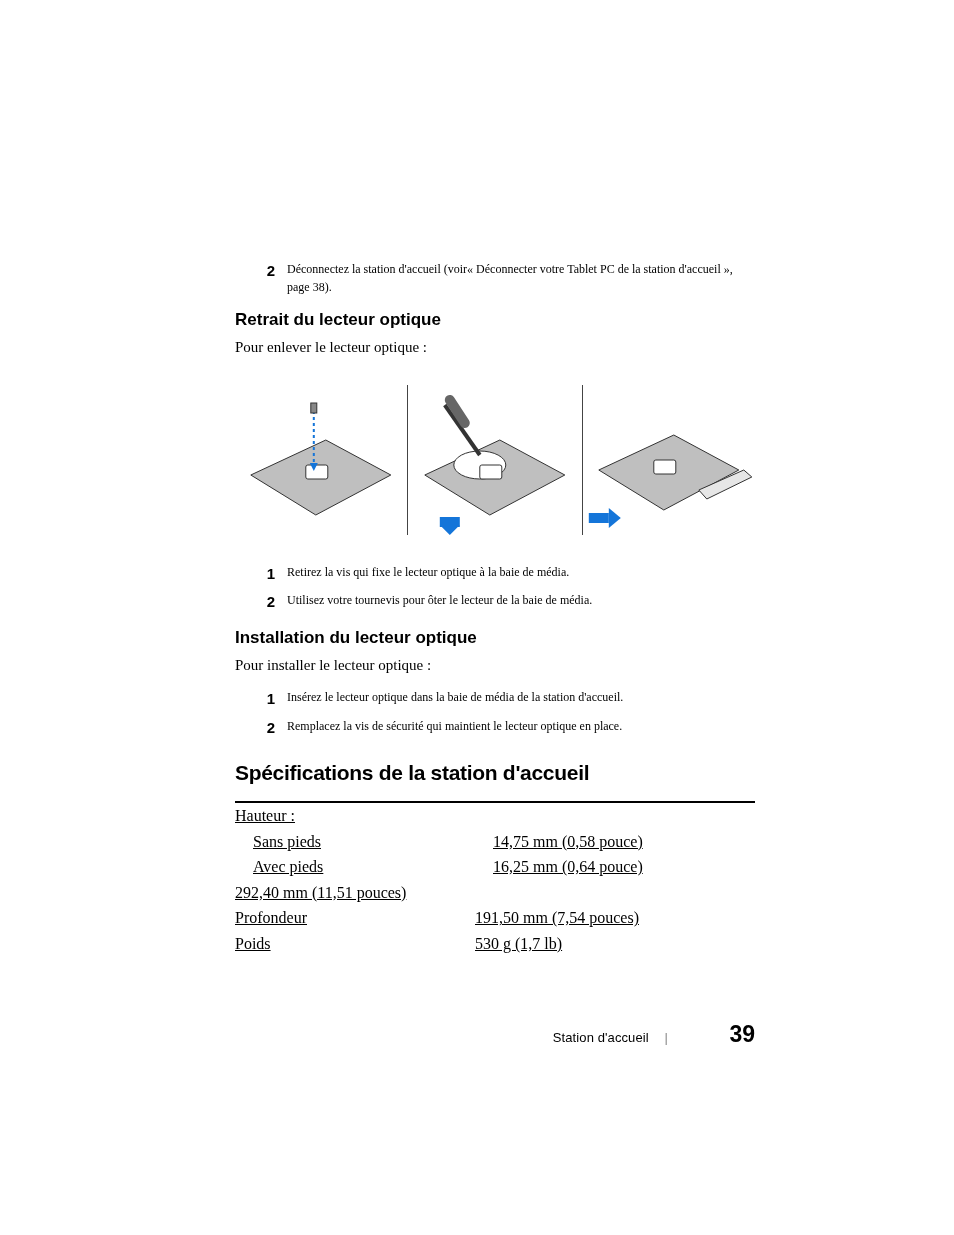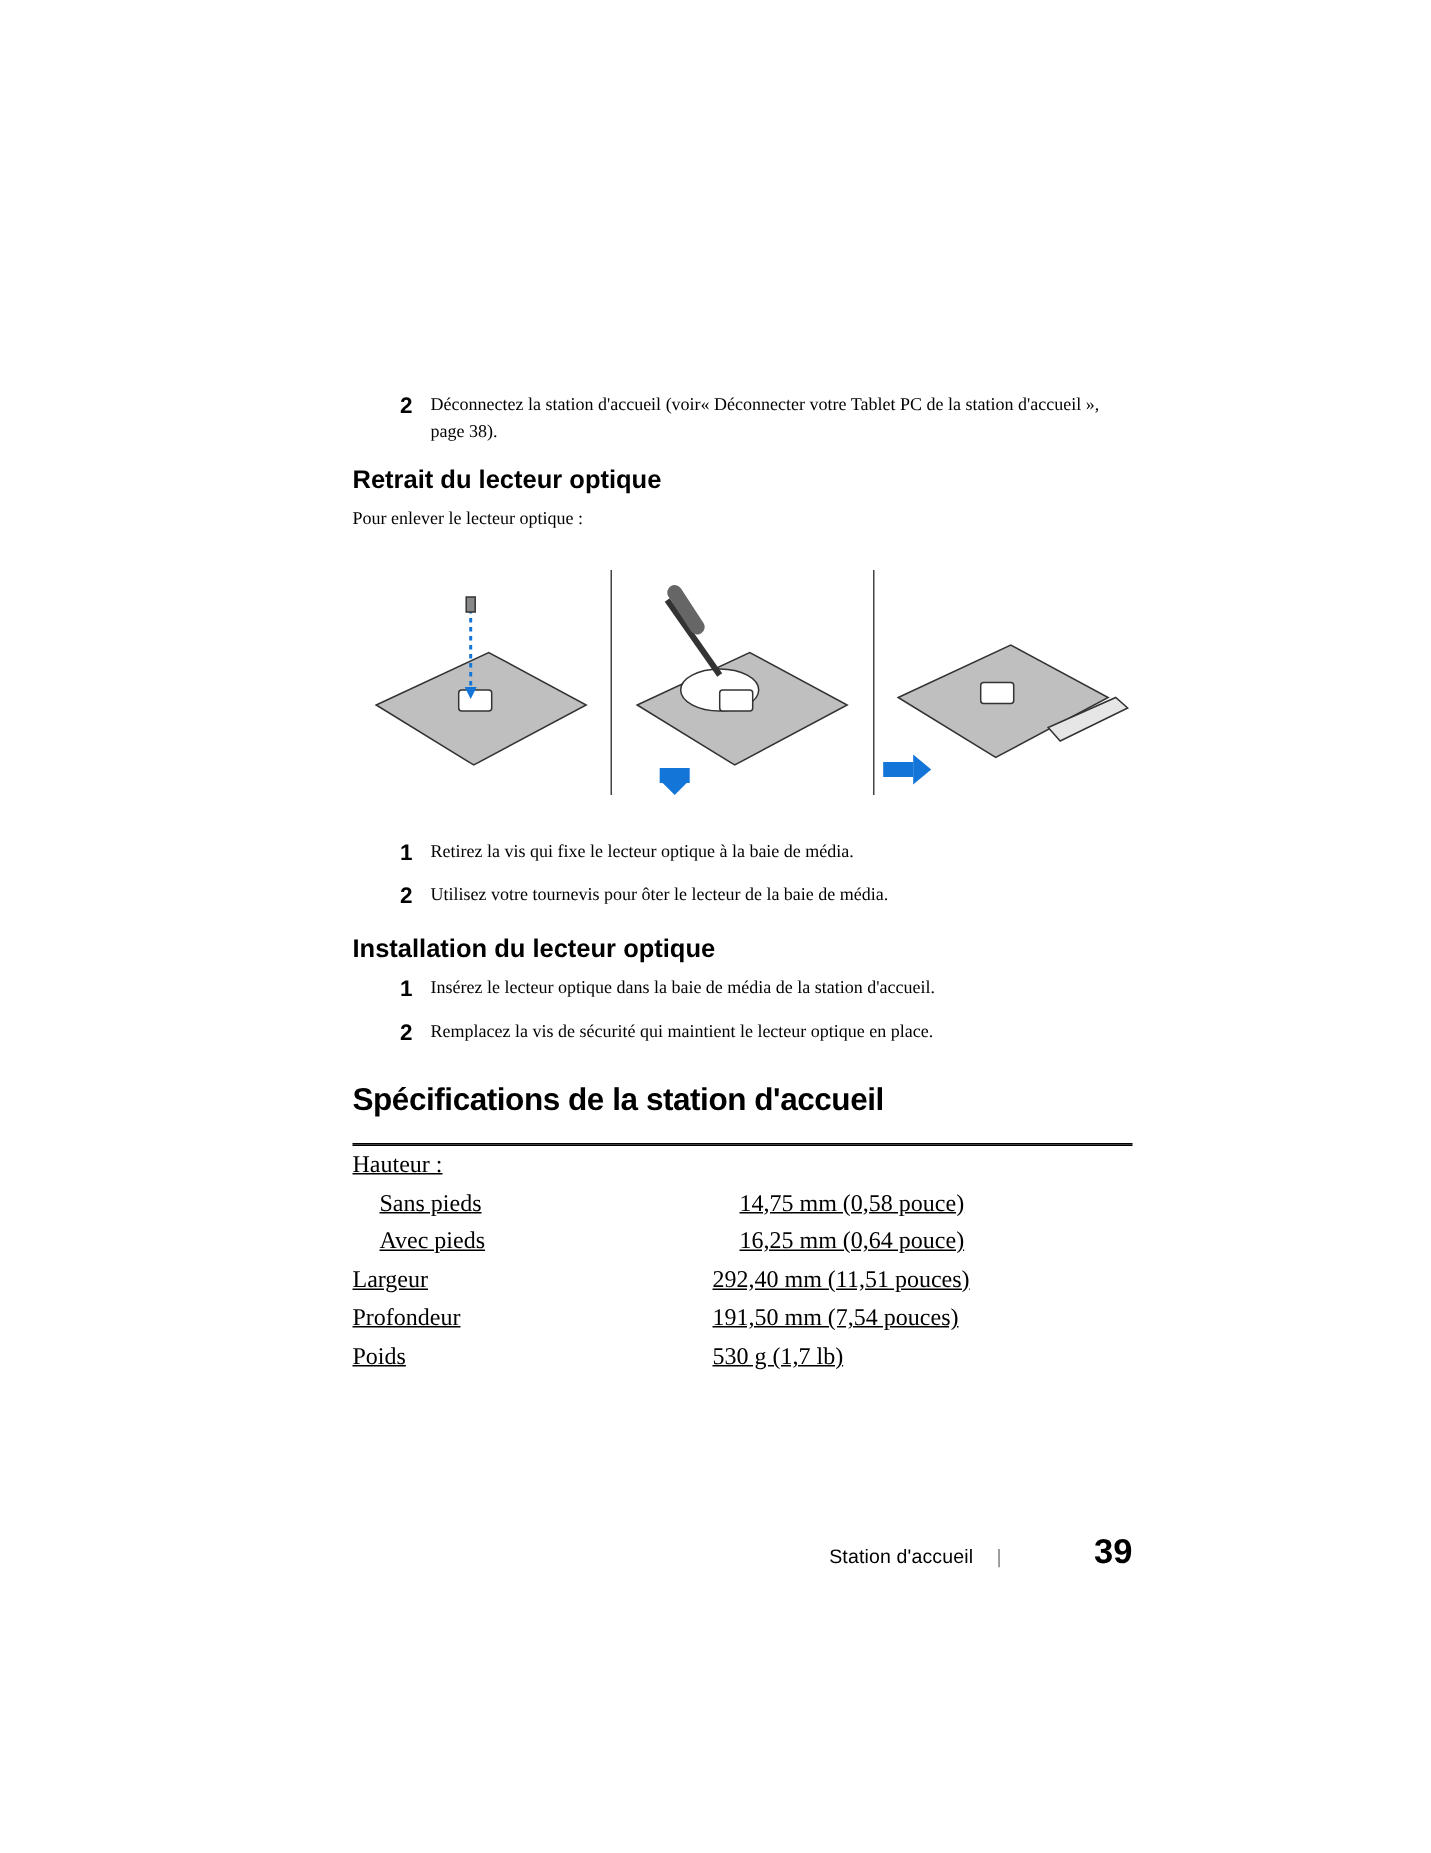--- a/index.html
+++ b/index.html
@@ -39,21 +39,21 @@
     font-size:12px;
     line-height:1.5;
   }
   .h3{
     font-family:"Helvetica Neue",Helvetica,Arial,sans-serif;
     font-weight:700;
     font-size:17px;
     margin:10px 0 6px 0;
   }
   .para{
-    font-size:12px;
+    font-size:15px;
     line-height:1.5;
     margin:0 0 12px 0;
   }
   .h1{
     font-family:"Helvetica Neue",Helvetica,Arial,sans-serif;
     font-weight:700;
     font-size:21px;
     margin:22px 0 16px 0;
     letter-spacing:-0.3px;
   }
@@ -160,20 +160,21 @@
       <span class="n">1</span>
       <span class="t">Retirez la vis qui fixe le lecteur optique à la baie de média.</span>
     </li>
     <li>
       <span class="n">2</span>
       <span class="t">Utilisez votre tournevis pour ôter le lecteur de la baie de média.</span>
     </li>
   </ol>
 
   <div class="h3">Installation du lecteur optique</div>
+  <p class="para">Pour installer le lecteur optique :</p>
 
   <ol class="num">
     <li>
       <span class="n">1</span>
       <span class="t">Insérez le lecteur optique dans la baie de média de la station d'accueil.</span>
     </li>
     <li>
       <span class="n">2</span>
       <span class="t">Remplacez la vis de sécurité qui maintient le lecteur optique en place.</span>
     </li>
@@ -191,21 +192,20 @@
       </div>
       <div class="row">
         <div class="c1 ind">Sans pieds</div>
         <div class="c2">14,75 mm (0,58 pouce)</div>
       </div>
       <div class="row">
         <div class="c1 ind">Avec pieds</div>
         <div class="c2">16,25 mm (0,64 pouce)</div>
       </div>
       <div class="row">
-        <div class="c1">Largeur</div>
         <div class="c2">292,40 mm (11,51 pouces)</div>
       </div>
       <div class="row">
         <div class="c1">Profondeur</div>
         <div class="c2">191,50 mm (7,54 pouces)</div>
       </div>
       <div class="row">
         <div class="c1">Poids</div>
         <div class="c2">530 g (1,7 lb)</div>
       </div>

